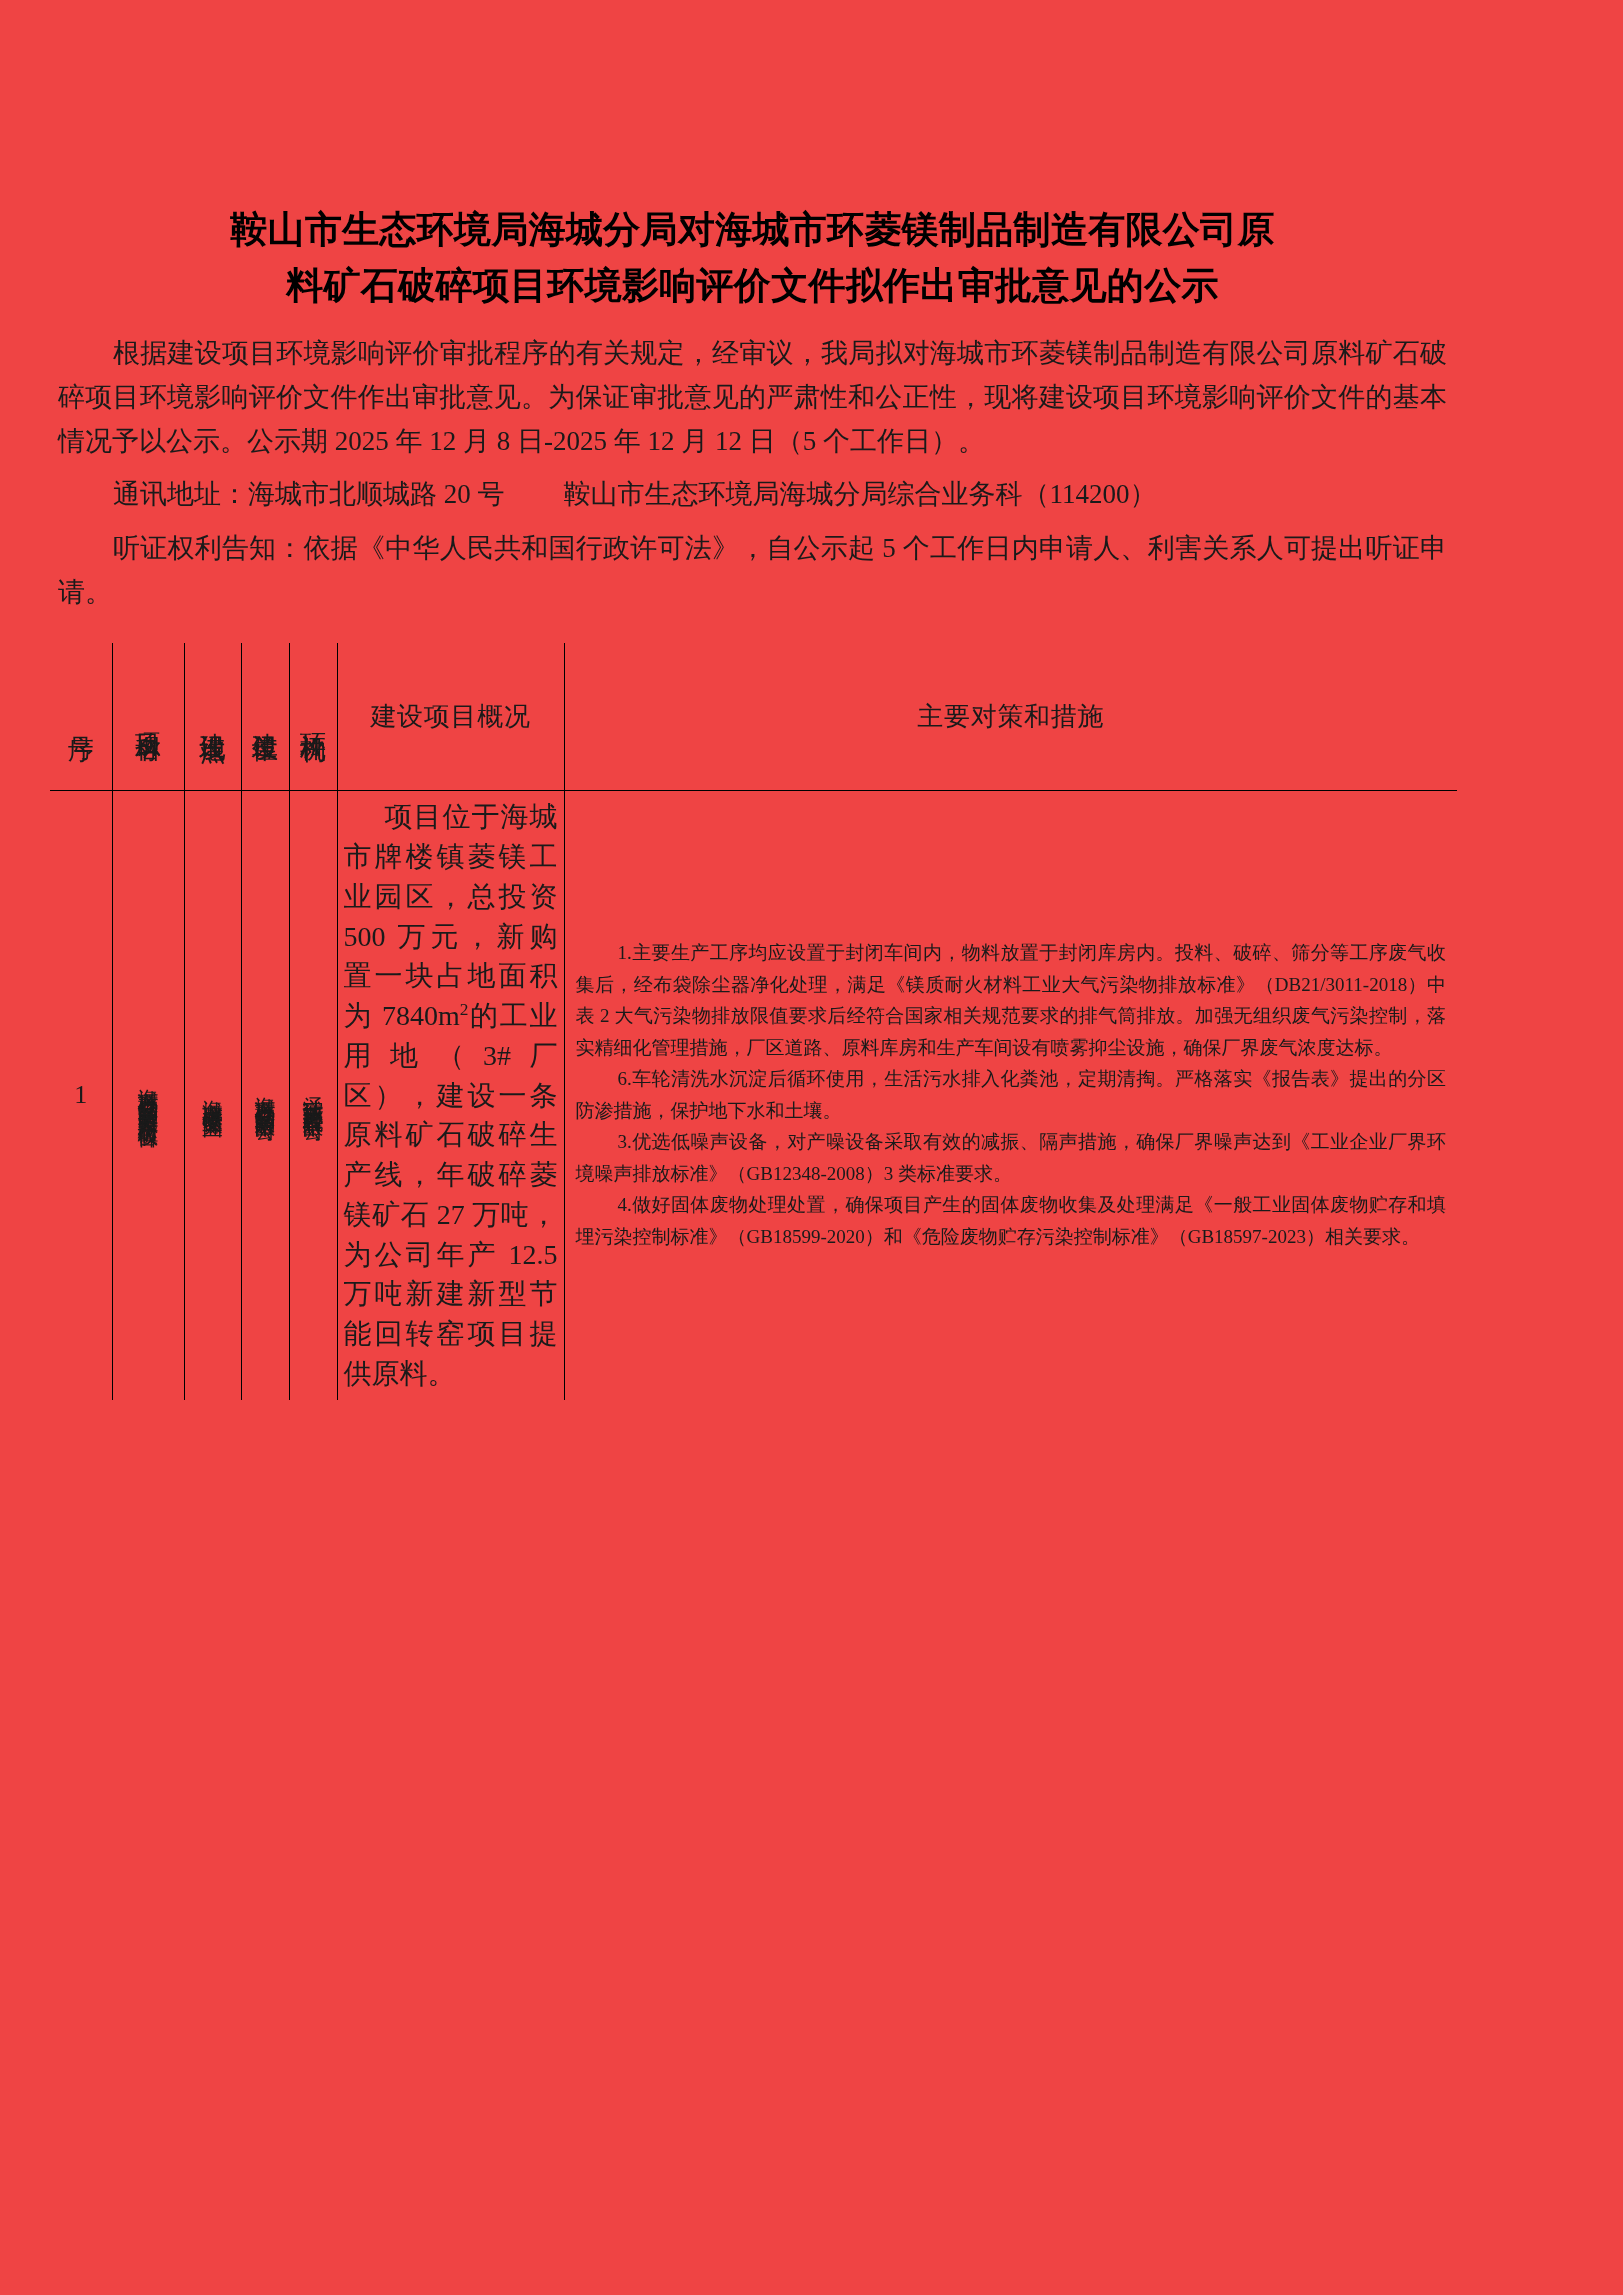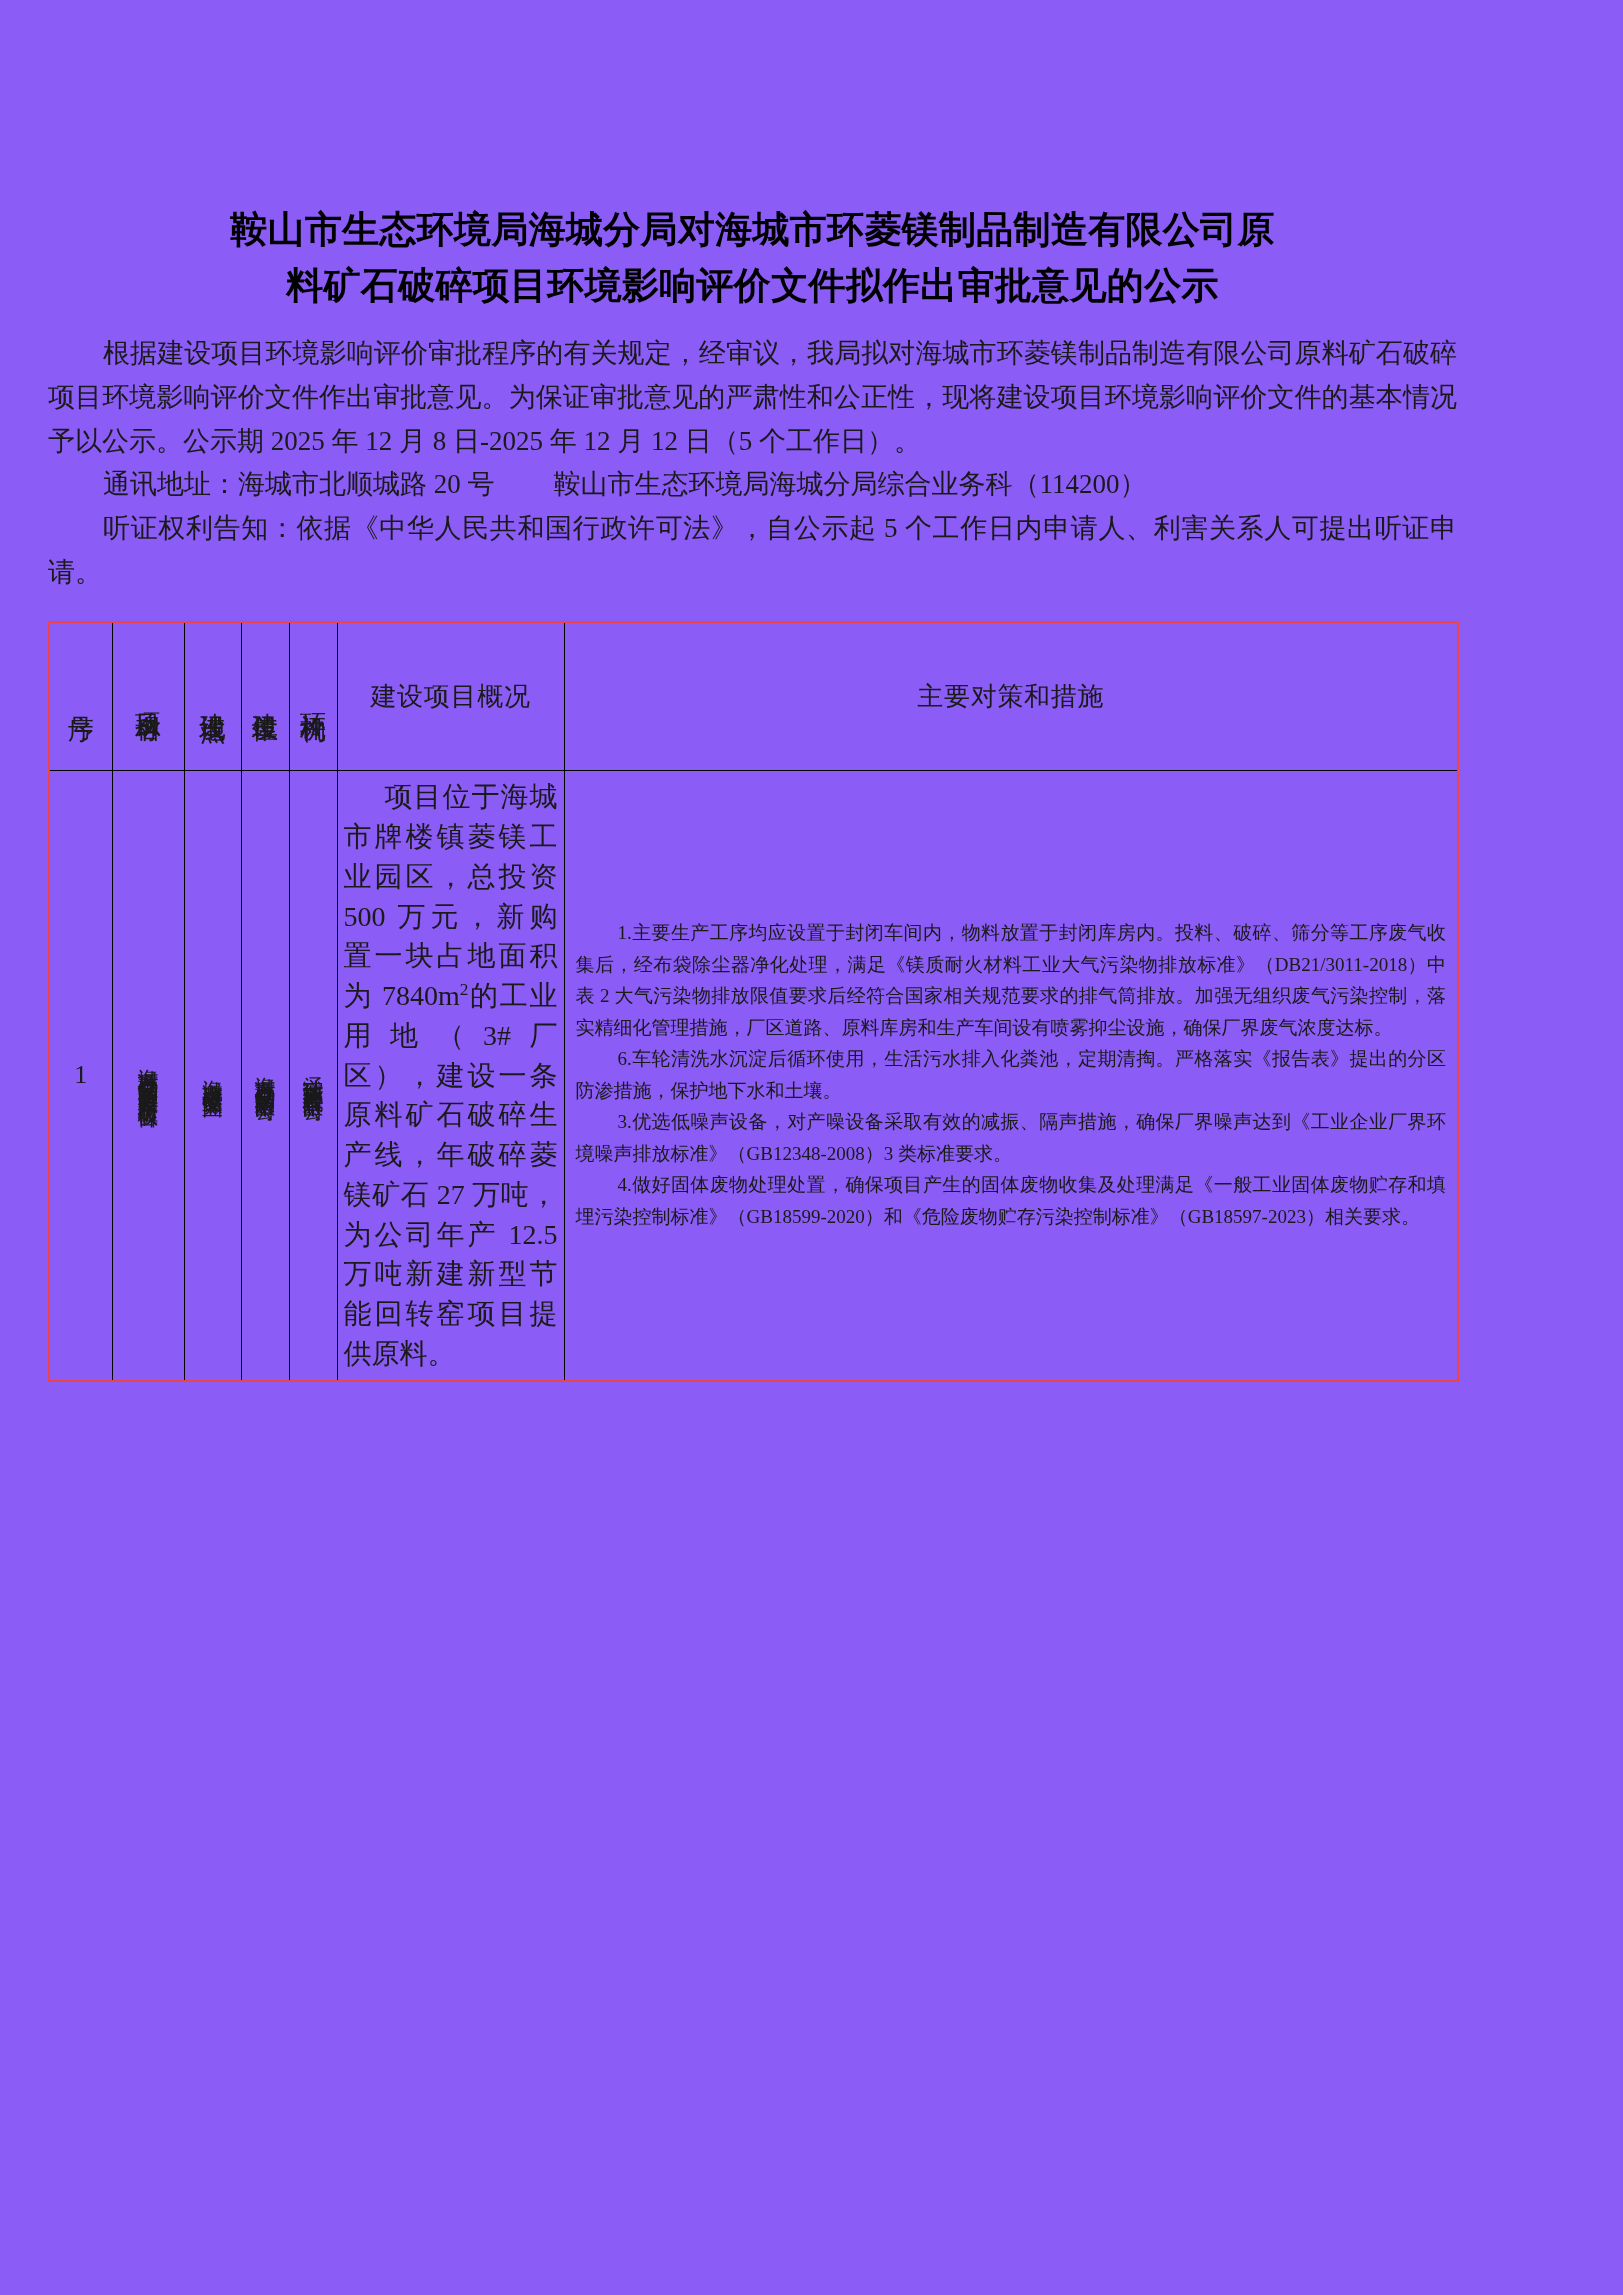--- a/index.html
+++ b/index.html
@@ -11,21 +11,21 @@
     width: 1623px;
     height: 2295px;
     font-family: "Liberation Serif", "DejaVu Serif", serif;
     color: #000000;
     overflow: hidden;
   }
   .page {
     position: relative;
     width: 1623px;
     height: 2295px;
-    background: #8b5cf6;
+    background: #ef4444;
     box-sizing: border-box;
     padding: 0;
   }
   .content {
     position: absolute;
     left: 48px;
     top: 0;
     width: 1409px;
   }
 
@@ -52,21 +52,21 @@
 
   
   .body-block {
     margin-top: 17.7px;
   }
   .para {
     font-size: 27px;
     line-height: 1.62;
     text-align: justify;
     text-justify: inter-ideograph;
-    margin: 0;
+    margin: 10px;
     color: #1a1a1a;
   }
   .para.indent {
     text-indent: 55px;
   }
   .addr-gap {
     display: inline-block;
     width: 59px;
   }
 

